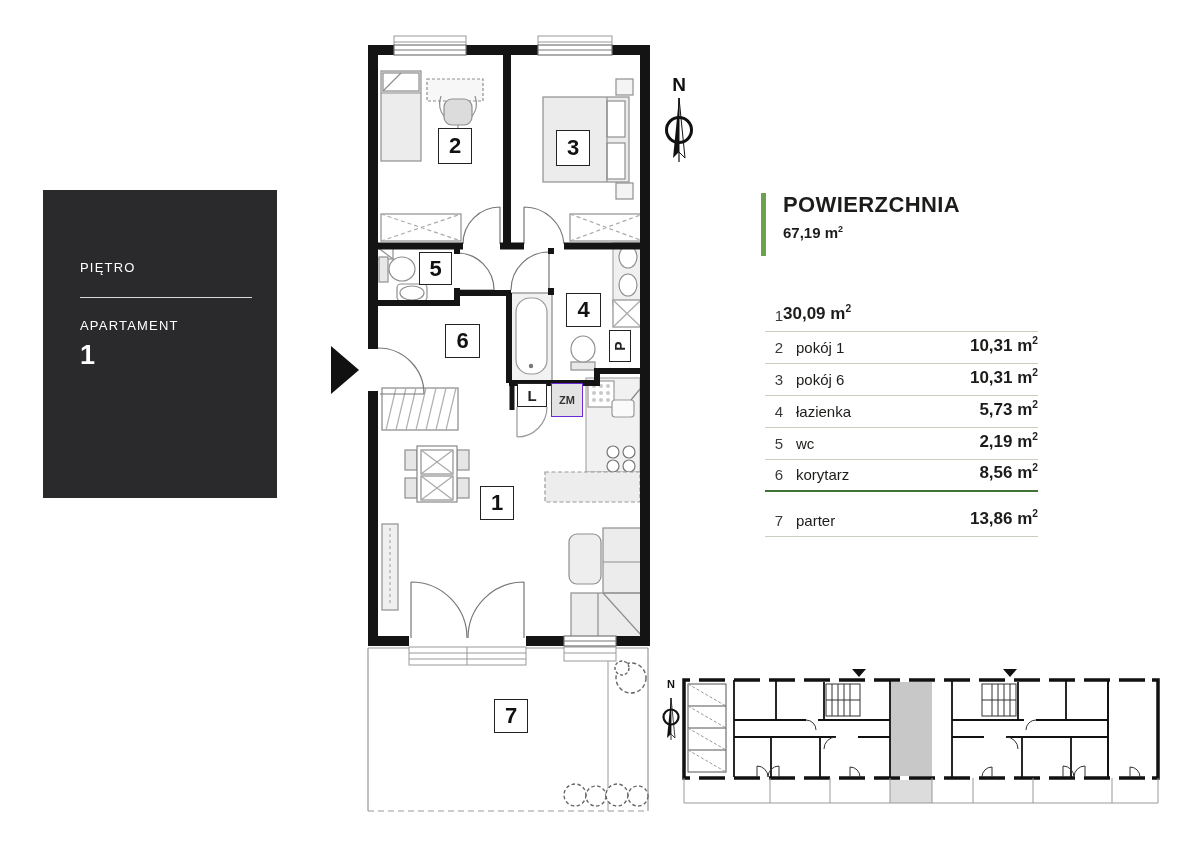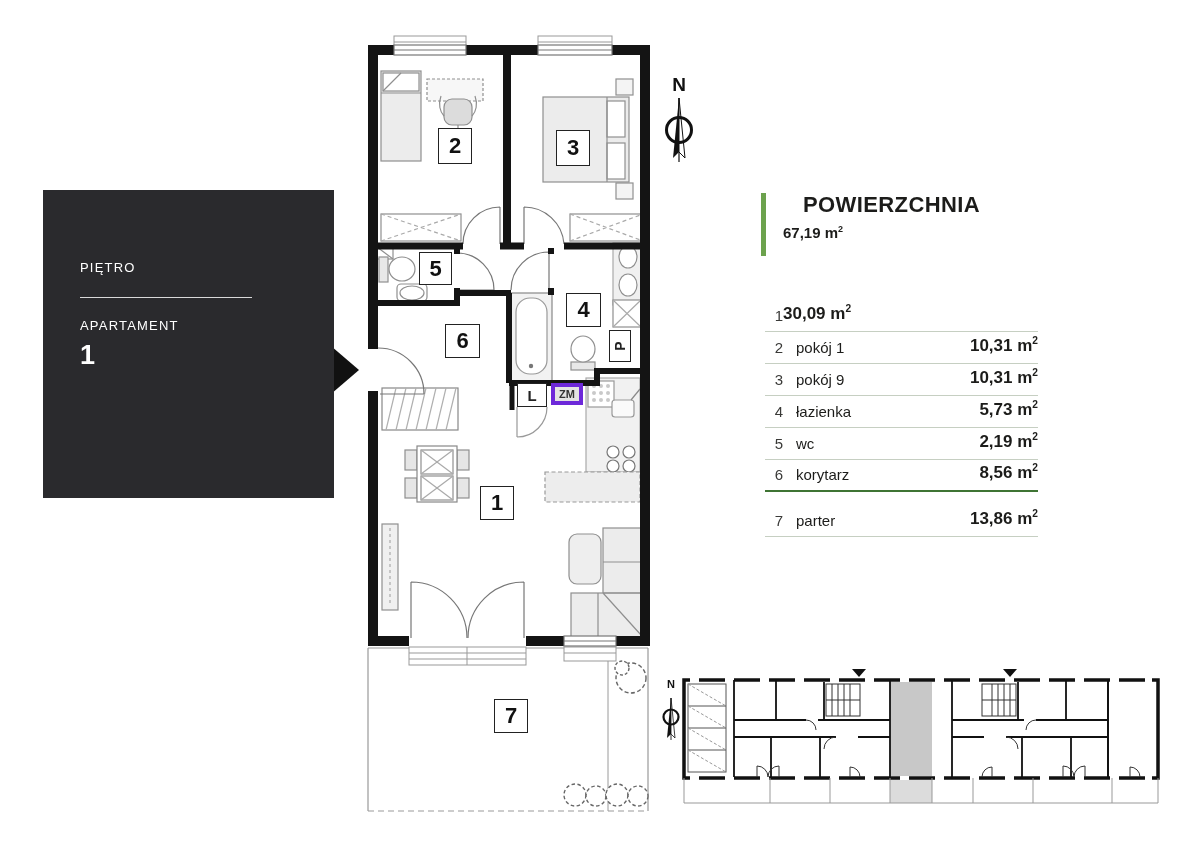--- a/index.html
+++ b/index.html
@@ -2,36 +2,36 @@
 <html><head>
 <meta charset="utf-8">
 <style>
   html,body{margin:0;padding:0;background:#fff;}
   .canvas{position:relative;width:1200px;height:845px;background:#fff;overflow:hidden;
           font-family:"Liberation Sans",sans-serif;color:#1c1c1a;}
   .abs{position:absolute;box-sizing:border-box;}
   svg{position:absolute;left:0;top:0;}
 
   
-  .side-card{left:43px;top:190px;width:291px;height:308px;background:#2a2a2d;color:#fff;}
+  .side-card{left:43px;top:190px;width:234px;height:308px;background:#2a2a2d;color:#fff;}
   .side-card .inner{padding:70px 0 0 37px;}
   .lbl-small{font-size:13px;letter-spacing:1.2px;font-weight:400;}
   .lbl-big{font-size:27px;font-weight:bold;margin-top:7px;letter-spacing:.5px;}
   .side-rule{width:172px;height:1px;background:#d9d9d9;margin:22px 0 20px 0;}
 
   
   .room-label{background:#fff;border:1.7px solid #222;display:flex;align-items:center;
               justify-content:center;font-size:22px;font-weight:bold;color:#111;}
   .appl{background:#fff;border:1.5px solid #222;display:flex;align-items:center;
         justify-content:center;font-weight:bold;color:#222;}
   .north{font-weight:bold;color:#111;text-align:center;}
 
   
   .green-bar{left:761px;top:193px;width:5px;height:63px;background:#6ca24d;}
-  .area-title{left:783px;top:192px;font-size:22px;font-weight:bold;letter-spacing:.4px;margin-left:20px;}
+  .area-title{left:783px;top:192px;font-size:22px;font-weight:bold;letter-spacing:.4px;}
   .area-total{left:783px;top:224px;font-size:15px;font-weight:bold;}
   sup{font-size:60%;}
   .room-table{left:765px;top:300px;width:273px;}
   .trow{display:flex;align-items:flex-end;height:32px;border-bottom:1px solid #c6cfc2;
         padding-bottom:7px;box-sizing:border-box;}
   .trow.thick{border-bottom:2.5px solid #3f7434;}
   .trow.gap{margin-top:13px;}
   .tnum{width:18px;text-align:right;font-size:15px;color:#3a3a38;}
   .tname{flex:1;padding-left:13px;font-size:15px;}
   .tarea{font-size:17px;font-weight:bold;white-space:nowrap;}
@@ -272,21 +272,21 @@
 
   <div class="abs room-label" style="left:480px;top:486px;width:34px;height:34px;">1</div>
   <div class="abs room-label" style="left:438px;top:128px;width:34px;height:36px;">2</div>
   <div class="abs room-label" style="left:556px;top:130px;width:34px;height:36px;">3</div>
   <div class="abs room-label" style="left:566px;top:293px;width:35px;height:34px;">4</div>
   <div class="abs room-label" style="left:419px;top:252px;width:33px;height:33px;">5</div>
   <div class="abs room-label" style="left:445px;top:324px;width:35px;height:34px;">6</div>
   <div class="abs room-label" style="left:494px;top:699px;width:34px;height:34px;">7</div>
 
   <div class="abs appl" style="left:517px;top:383px;width:30px;height:24px;font-size:15px;">L</div>
-  <div class="abs appl" style="left:551px;top:383px;width:32px;height:22px;font-size:11px;background:#e3e3e3;border:4px solid #6d28d9;color:#333;">ZM</div>
+  <div class="abs appl" style="left:551px;top:383px;width:32px;height:34px;font-size:11px;background:#e3e3e3;border:1px solid #6d28d9;color:#333;">ZM</div>
   <div class="abs appl" style="left:609px;top:330px;width:22px;height:32px;font-size:14px;">
       <span style="transform:rotate(-90deg);">P</span>
     </div>
 
   <div class="abs green-bar"></div>
   <div class="abs area-title">POWIERZCHNIA</div>
   <div class="abs area-total">
     <span>67,19</span>&nbsp;<span>m</span><sup>2</sup>
   </div>
 
@@ -295,21 +295,21 @@
       <span class="tnum">1</span>
       <span class="tarea"><span>30,09</span>&nbsp;<span>m</span><sup>2</sup></span>
     </div>
     <div class="trow">
       <span class="tnum">2</span>
       <span class="tname">pokój 1</span>
       <span class="tarea"><span>10,31</span>&nbsp;<span>m</span><sup>2</sup></span>
     </div>
     <div class="trow">
       <span class="tnum">3</span>
-      <span class="tname">pokój 9</span>
+      <span class="tname">pokój 6</span>
       <span class="tarea"><span>10,31</span>&nbsp;<span>m</span><sup>2</sup></span>
     </div>
     <div class="trow">
       <span class="tnum">4</span>
       <span class="tname">łazienka</span>
       <span class="tarea"><span>5,73</span>&nbsp;<span>m</span><sup>2</sup></span>
     </div>
     <div class="trow">
       <span class="tnum">5</span>
       <span class="tname">wc</span>

